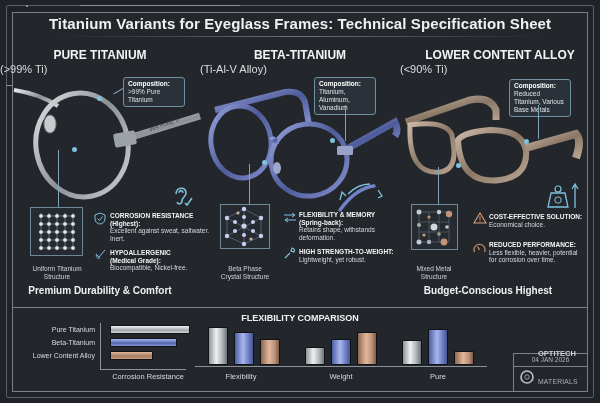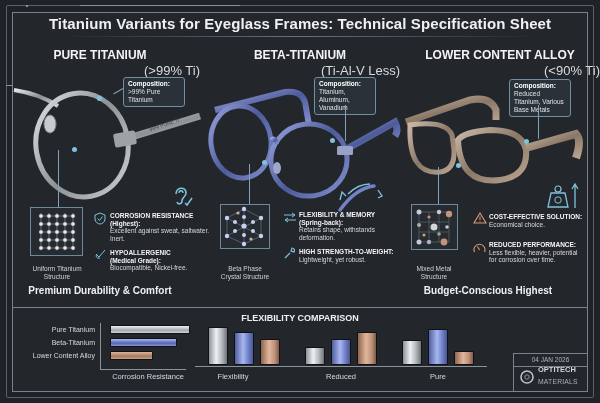--- a/index.html
+++ b/index.html
@@ -7,21 +7,21 @@
   body { font-family: "Liberation Sans", "DejaVu Sans", sans-serif; color: #e6e8ea; position: relative; }
 
   .frame-outer { position: absolute; left: 6px; top: 5px; width: 588px; height: 393px; border: 1px solid #5a6068; border-radius: 2px; }
   .frame-inner { position: absolute; left: 12px; top: 12px; width: 576px; height: 380px; border: 1px solid #7a818a; background: #23272c; }
   .frame-tick { position: absolute; background: #8a9199; }
 
   .title { position: absolute; left: 0; top: 15px; width: 600px; text-align: center; font-size: 15px; font-weight: bold; color: #eef0f2; letter-spacing: 0.1px; }
   .title-rule { position: absolute; left: 60px; top: 36px; width: 480px; height: 1px; background: linear-gradient(90deg, rgba(120,128,138,0), #6b727b, rgba(120,128,138,0)); }
 
   .col-title { position: absolute; text-align: center; width: 200px; font-weight: bold; font-size: 12px; color: #f2f3f4; }
-  .col-sub { position: absolute; text-align: right; width: 200px; font-size: 13px; color: #d9dcdf; }
+  .col-sub { position: absolute; text-align: left; width: 200px; font-size: 11px; color: #d9dcdf; }
 
   .callout { position: absolute; border: 1px solid #6f8fa3; border-radius: 3px; background: #2a3138; padding: 2px 4px; font-size: 6.5px; line-height: 8px; color: #dfe3e6; }
   .callout b { font-weight: bold; color: #fff; display: block; }
   .leader { position: absolute; background: #7fa3b8; }
   .dot { position: absolute; width: 5px; height: 5px; border-radius: 50%; background: #7fc2de; }
 
   .glasses { position: absolute; }
 
   .lattice-box { position: absolute; border: 1.5px solid #6e8a99; background: #262b31; }
   .lattice-cap { position: absolute; text-align: center; font-size: 6.5px; line-height: 8px; color: #cfd3d7; width: 80px; }
@@ -47,40 +47,40 @@
   .bar-low  { background: linear-gradient(90deg, #8c6650, #e2b79a 45%, #c0937a 75%, #7e5c48); }
   .hbar.bar-pure { background: linear-gradient(180deg, #f0f1f2, #a3a8ad 60%, #cfd3d6); }
   .hbar.bar-beta { background: linear-gradient(180deg, #a6b6f0, #5766ad 60%, #8595d8); }
   .hbar.bar-low  { background: linear-gradient(180deg, #e0b597, #a47b62 60%, #c99f84); }
 
   .cat-label { position: absolute; font-size: 7.5px; color: #d6dadd; text-align: center; width: 90px; }
 
   .brand-box { position: absolute; left: 513px; top: 353px; width: 75px; height: 39px; border: 1px solid #7a818a; }
   .brand-date { position: absolute; left: 513px; top: 356px; width: 75px; text-align: center; font-size: 6.5px; color: #aeb4ba; }
   .brand-rule { position: absolute; left: 513px; top: 366px; width: 75px; height: 1px; background: #7a818a; }
-  .brand-name { position: absolute; left: 538px; top: 366px; font-size: 7.5px; font-weight: bold; line-height: 7.5px; color: #cfd5db; }
+  .brand-name { position: absolute; left: 538px; top: 350px; font-size: 7.5px; font-weight: bold; line-height: 7.5px; color: #cfd5db; }
   .brand-sub  { position: absolute; left: 538px; top: 378px; font-size: 6.8px; line-height: 7px; color: #a9b1b8; letter-spacing: 0.2px; }
   .brand-logo { position: absolute; left: 519px; top: 369px; }
 </style>
 </head>
 <body>
 
 <div class="frame-outer"></div>
 <div class="frame-inner"></div>
 <div class="frame-tick" style="left:80px;top:5px;width:160px;height:1px;"></div>
 <div class="frame-tick" style="left:26px;top:5px;width:2px;height:2px;"></div>
 <div class="frame-tick" style="left:6px;top:85px;width:6px;height:1px;"></div>
 
 <div class="title">Titanium Variants for Eyeglass Frames: Technical Specification Sheet</div>
 <div class="title-rule"></div>
 
 <div class="col-title" style="left:0;top:48px;">PURE TITANIUM</div>
 <div class="col-sub" style="left:0;top:63px;">(&gt;99% Ti)</div>
 <div class="col-title" style="left:200px;top:48px;">BETA-TITANIUM</div>
-<div class="col-sub" style="left:200px;top:63px;">(Ti-Al-V Less)</div>
+<div class="col-sub" style="left:200px;top:63px;">(Ti-Al-V Alloy)</div>
 <div class="col-title" style="left:400px;top:48px;">LOWER CONTENT ALLOY</div>
 <div class="col-sub" style="left:400px;top:63px;">(&lt;90% Ti)</div>
 
 <svg class="glasses" style="left:10px;top:80px;" width="200" height="120" viewBox="0 0 200 120">
   <defs>
     <linearGradient id="gSilver" x1="0" y1="0" x2="1" y2="1">
       <stop offset="0" stop-color="#e4e7ea"></stop>
         <stop offset="0.5" stop-color="#8c9196"></stop>
         <stop offset="1" stop-color="#cfd3d6"></stop>
     </linearGradient>
@@ -339,26 +339,26 @@
 <div class="axis-h2"></div>
 
 <div class="hbar bar-pure" style="left:110px;top:325px;width:80px;"></div>
 <div class="hbar bar-beta" style="left:110px;top:338px;width:67px;"></div>
 <div class="hbar bar-low" style="left:110px;top:351px;width:43px;"></div>
 <div class="cat-label" style="left:103px;top:372px;">Corrosion Resistance</div>
 
 <div class="vbar bar-pure" style="left:208px;top:327px;height:38px;"></div>
 <div class="vbar bar-beta" style="left:234px;top:332px;height:33px;"></div>
 <div class="vbar bar-low" style="left:260px;top:339px;height:26px;"></div>
-<div class="cat-label" style="left:188px;top:372px;">Flexibility</div>
+<div class="cat-label" style="left:196px;top:372px;">Flexibility</div>
 
 <div class="vbar bar-pure" style="left:305px;top:347px;height:18px;"></div>
 <div class="vbar bar-beta" style="left:331px;top:339px;height:26px;"></div>
 <div class="vbar bar-low" style="left:357px;top:332px;height:33px;"></div>
-<div class="cat-label" style="left:296px;top:372px;">Reduced</div>
+<div class="cat-label" style="left:296px;top:372px;">Weight</div>
 
 <div class="vbar bar-pure" style="left:402px;top:340px;height:25px;"></div>
 <div class="vbar bar-beta" style="left:428px;top:329px;height:36px;"></div>
 <div class="vbar bar-low" style="left:454px;top:351px;height:14px;"></div>
 <div class="cat-label" style="left:393px;top:372px;">Pure</div>
 
 <div class="brand-box"></div>
 <div class="brand-date">04 JAN 2026</div>
 <div class="brand-rule"></div>
 <svg class="brand-logo" width="16" height="16" viewBox="0 0 16 16">

